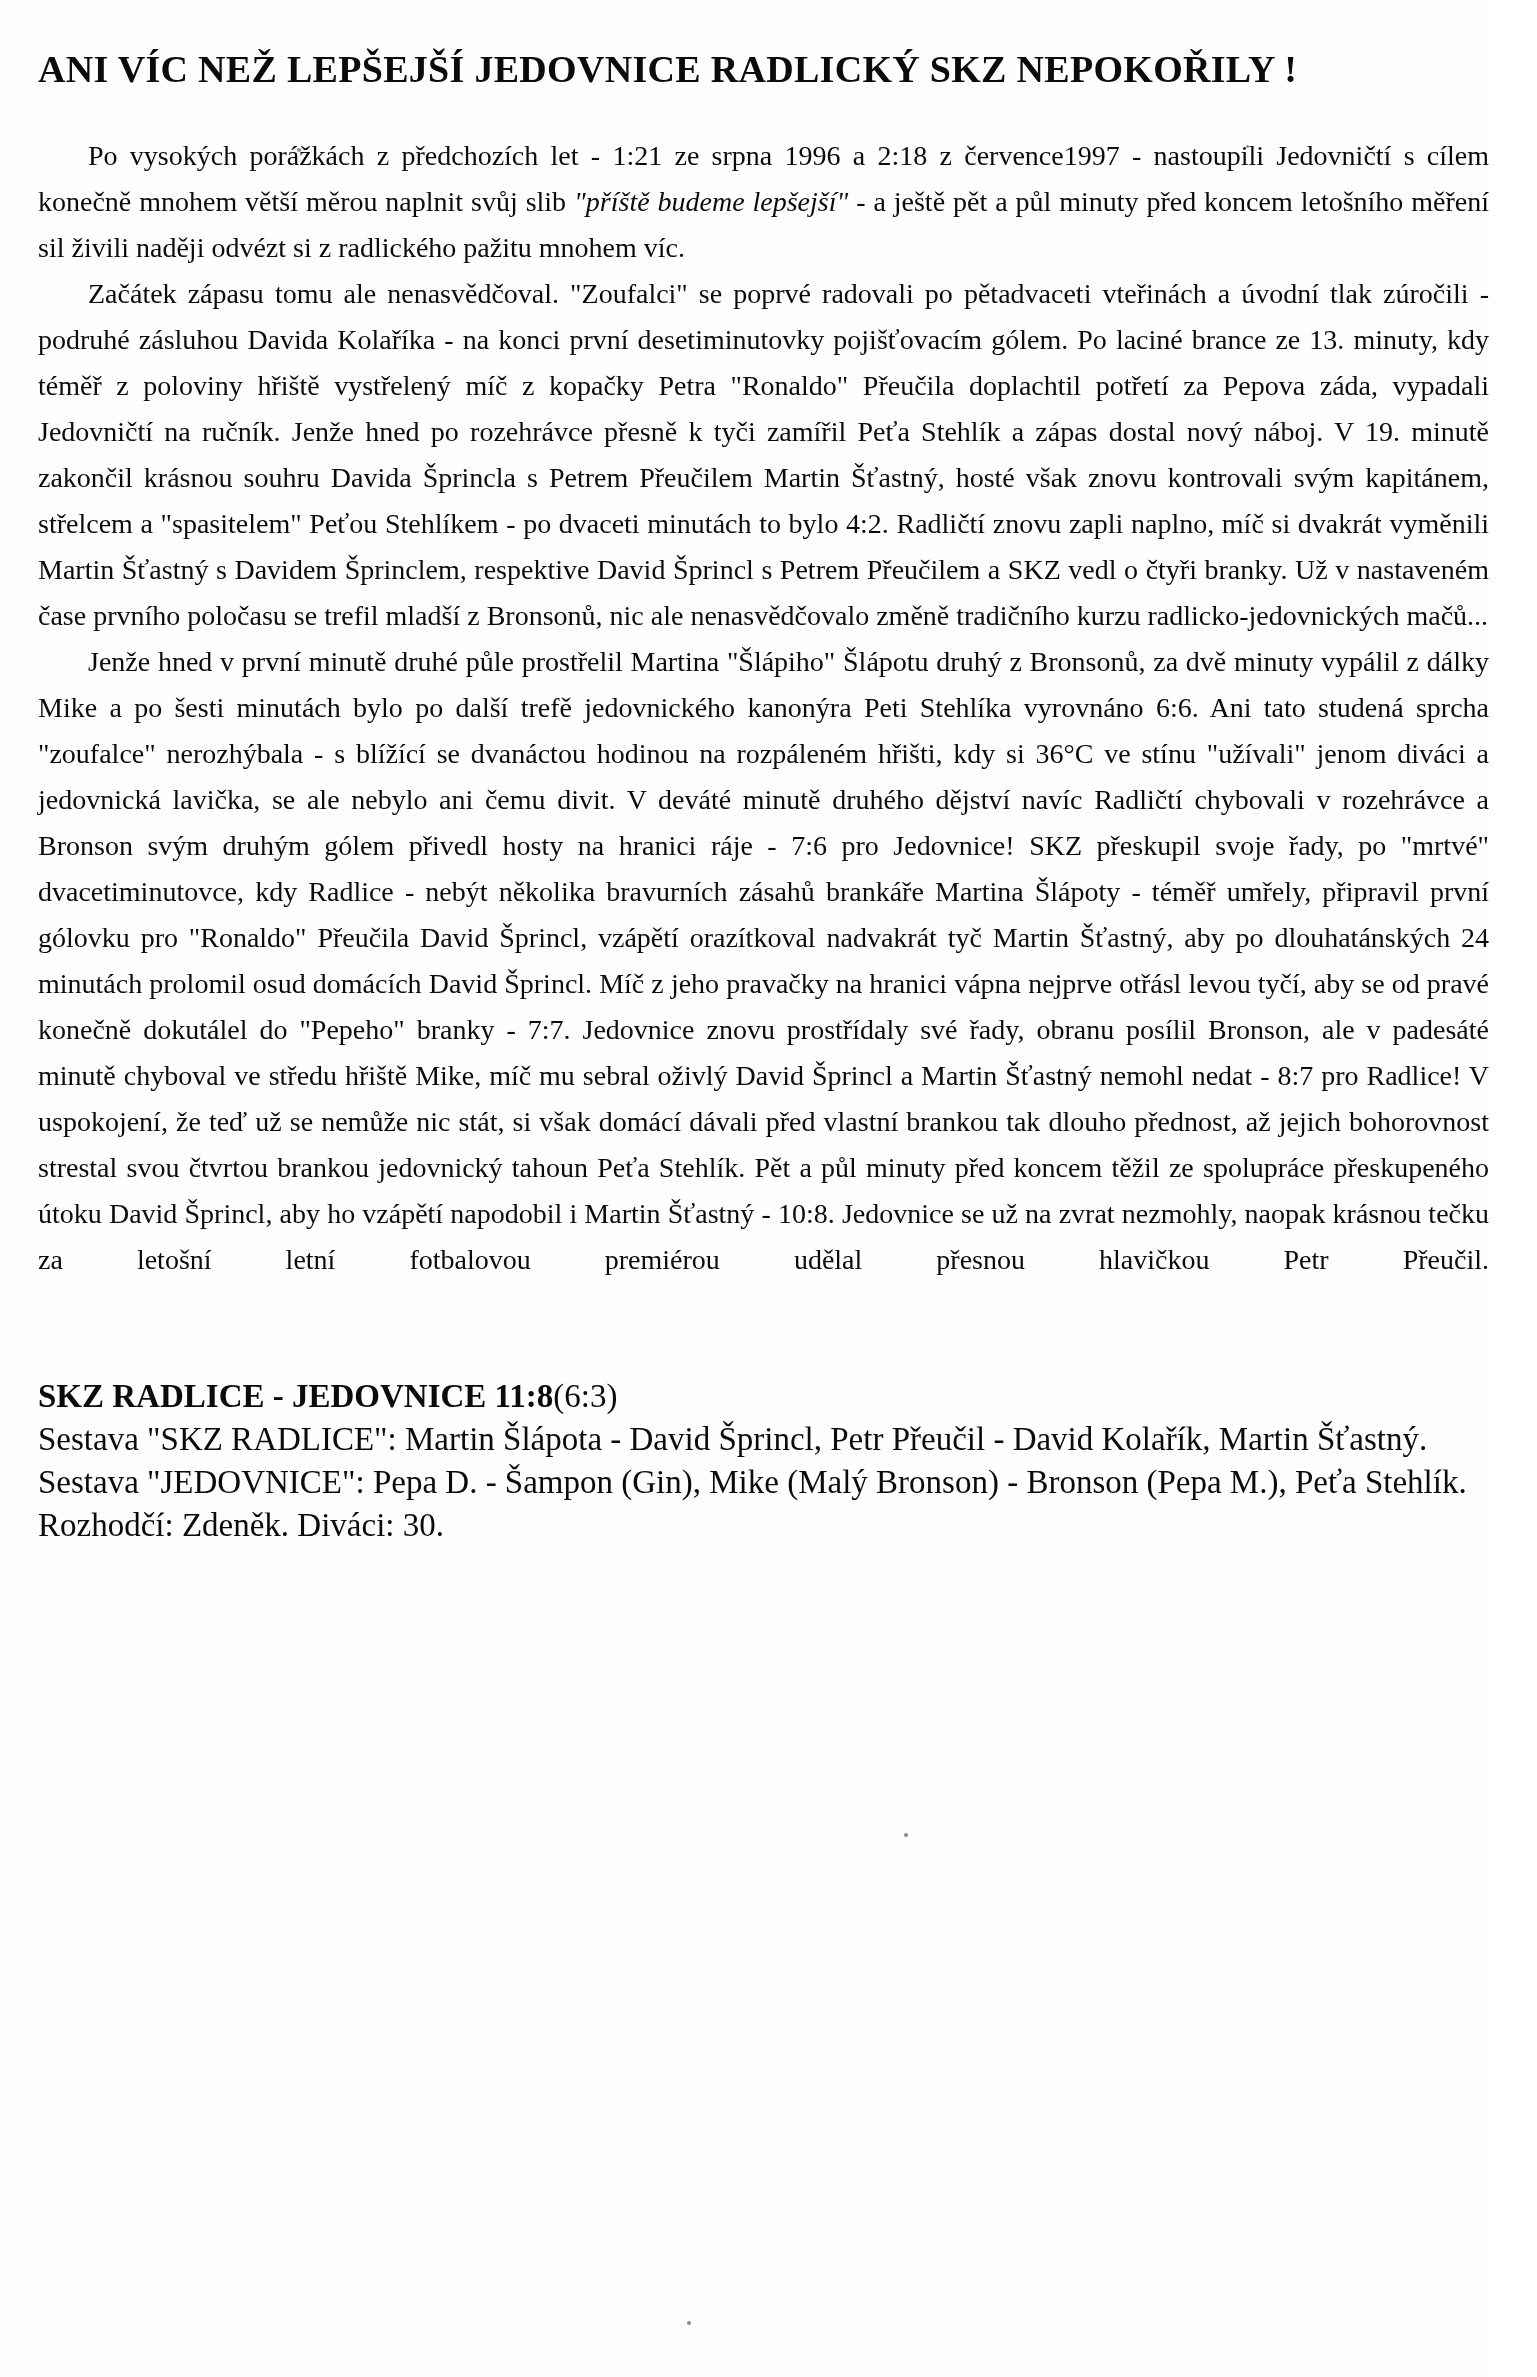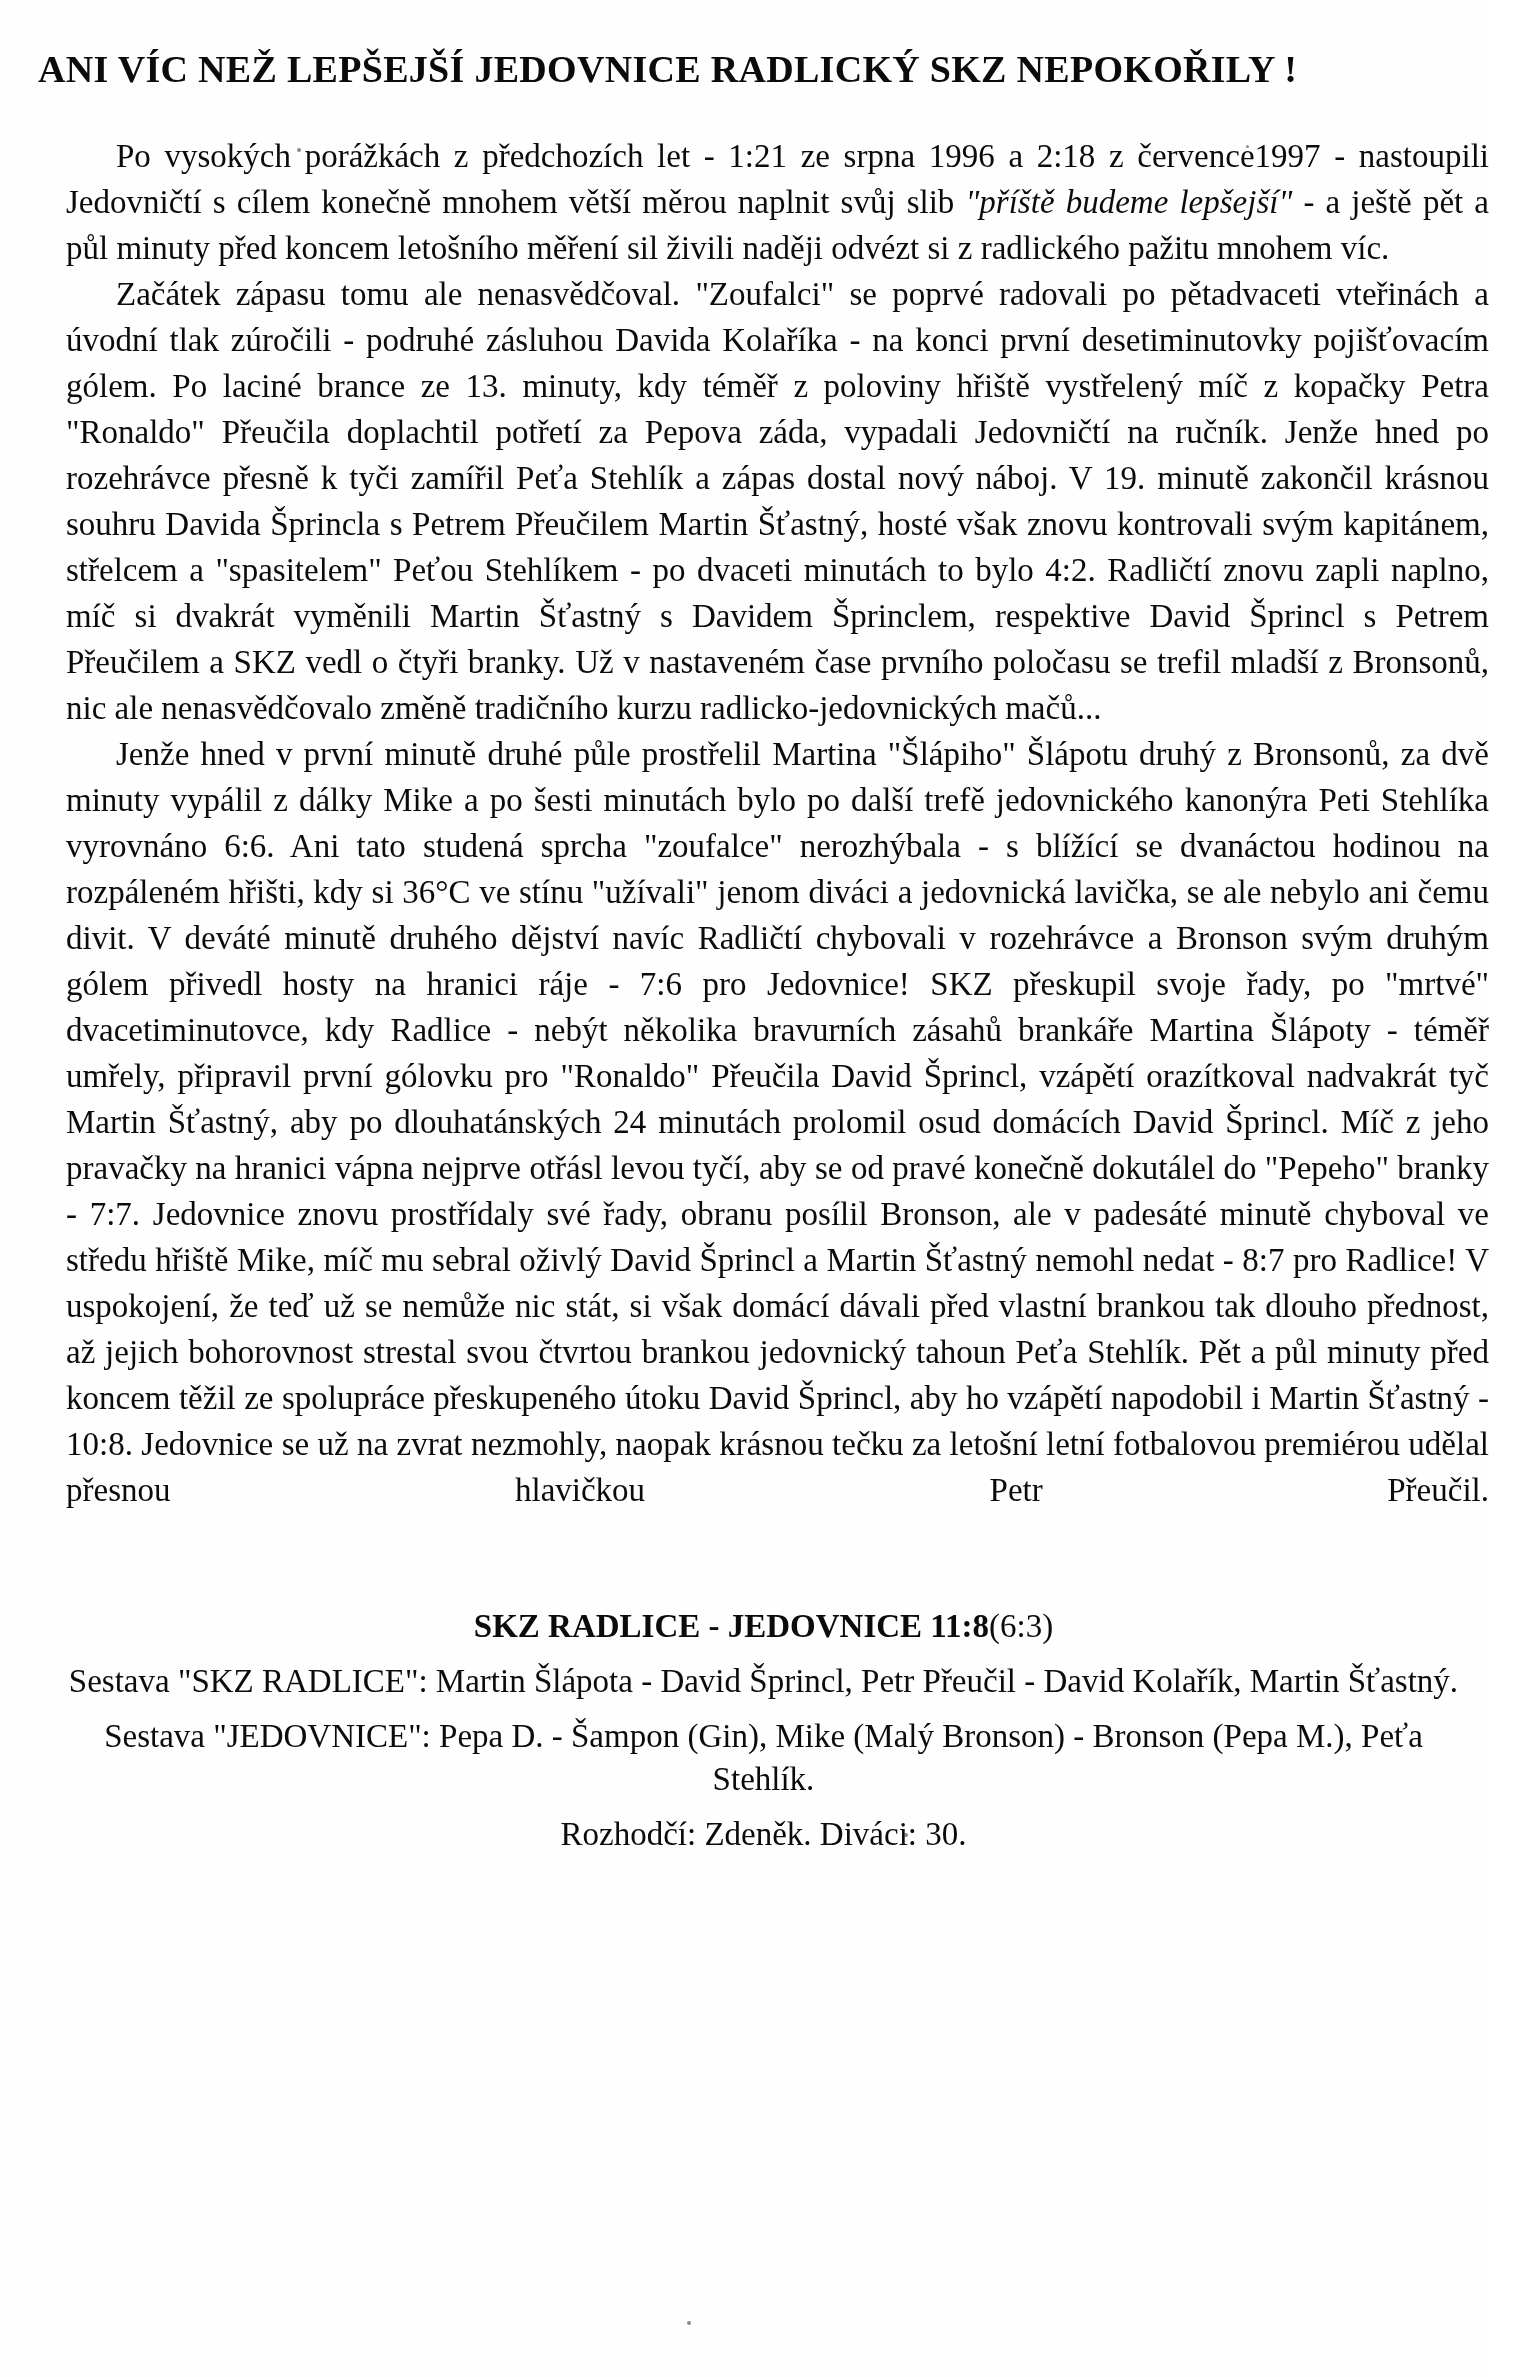--- a/index.html
+++ b/index.html
@@ -39,26 +39,25 @@
     line-height: 1.1;
     margin-top: 49px;
     margin-bottom: 0;
     white-space: nowrap;
     font-family: "Liberation Serif", "DejaVu Serif", serif;
   }
 
   
   .article {
     margin-top: 42px;
-    font-size: 33px;
+    font-size: 28px;
     line-height: 46px;
     text-align: justify;
     text-justify: inter-word;
     hyphens: none;
-    margin-left: 28px;
   }
   .article p {
     margin: 0;
     text-indent: 50px;
     text-align: justify;
   }
   .article p:last-child::after {
     content: "";
     display: inline-block;
     width: 100%;
@@ -68,22 +67,22 @@
     font-style: italic;
   }
 
   
   .summary {
     margin-top: 46px;
     font-size: 33px;
     line-height: 43px;
   }
   .summary-line {
-    margin: 12px;
-    text-align: center;
+    margin: 0;
+    text-align: left;
     text-indent: 0;
   }
   .result-heading {
     font-weight: bold;
   }
   .result-heading .score-paren {
     font-weight: normal;
   }
 
   

